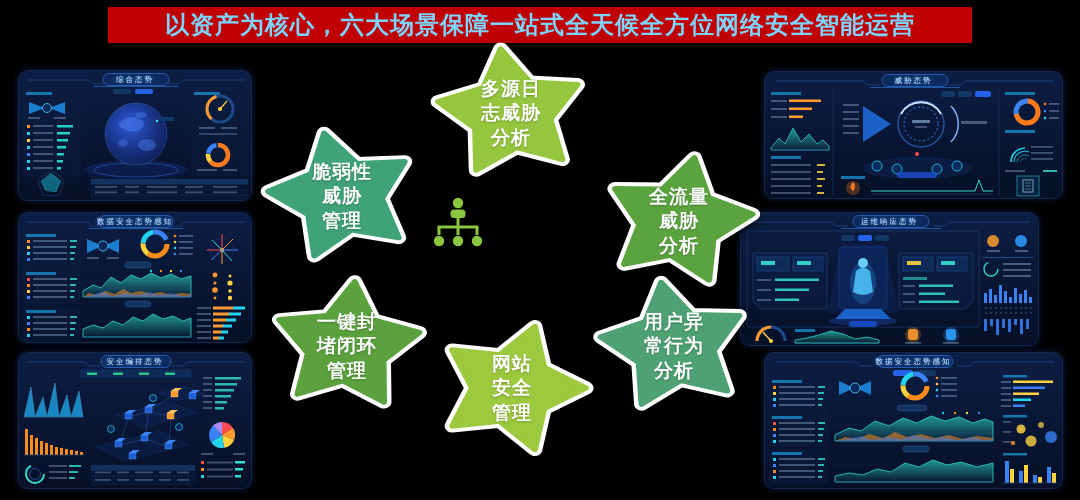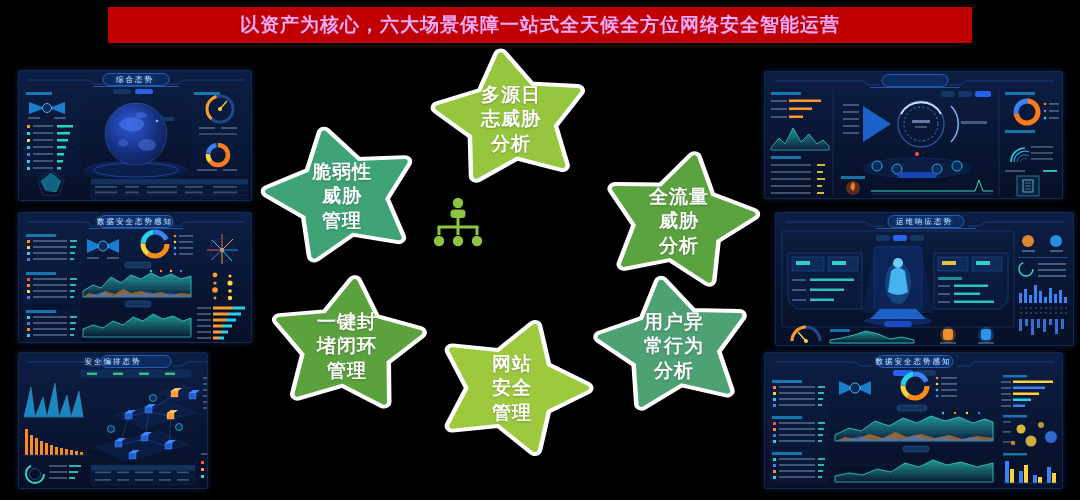--- a/index.html
+++ b/index.html
@@ -1,23 +1,23 @@
 <!DOCTYPE html>
 <html><head>
 <meta charset="utf-8">
 <style>
   *{margin:0;padding:0;box-sizing:border-box}
   html,body{width:1080px;height:500px;background:#000;overflow:hidden;
     font-family:"Liberation Sans","DejaVu Sans",sans-serif}
   #stage{position:relative;width:1080px;height:500px;background:#000}
   .banner{position:absolute;left:108px;top:7px;width:864px;height:36px;background:#c00000;
-    color:#f0abfc;display:flex;align-items:center;justify-content:center;
-    font-size:19px;font-weight:bold;letter-spacing:1px;white-space:nowrap}
+    color:#7dd3fc;display:flex;align-items:center;justify-content:center;
+    font-size:24px;font-weight:bold;letter-spacing:1px;white-space:nowrap}
   .dash{position:absolute;background:linear-gradient(180deg,#0a1835,#060f26);
-    border:1px solid #12294f;border-radius:2px;overflow:hidden;z-index:1;
+    border:1px solid #12294f;border-radius:10px;overflow:hidden;z-index:1;
     box-shadow:0 0 7px rgba(25,80,190,.35), inset 0 0 26px rgba(20,60,150,.28)}
   .dash svg{display:block}
   .dtitle{position:absolute;top:3px;left:0;right:0;text-align:center;font-size:7.5px;
     line-height:11px;color:#cfe9ff;letter-spacing:2px;text-shadow:0 0 4px #2f8fff;z-index:2}
   .star{position:absolute;z-index:5;filter:drop-shadow(0 4px 5px rgba(0,0,0,.55))}
   .star svg{display:block}
   .so{fill:#fff;stroke:#fff;stroke-width:15;stroke-linejoin:round}
   .si{stroke-width:6;stroke-linejoin:round}
   .star-label{position:absolute;left:0;right:0;top:50%;transform:translateY(-50%);
     text-align:center;color:#fff;font-weight:bold;font-size:19px;line-height:1.28;
@@ -307,21 +307,21 @@
               <rect x="194" y="117.5" width="8" height="3" fill="#ff9a2e"></rect>
               <rect x="202" y="117.5" width="7" height="3" fill="#22d3ee"></rect>
               <rect x="194" y="123.5" width="6" height="3" fill="#ff9a2e"></rect>
               <rect x="200" y="123.5" width="5" height="3" fill="#22d3ee"></rect>
             </g>
       </g>
     </g>
   </svg>
 </div>
 
-<div class="dash" style="left:18px;top:352px;width:190px;height:137px">
+<div class="dash" style="left:18px;top:352px;width:234px;height:137px">
   <div class="dtitle">安全编排态势</div>
   <svg width="234" height="137" viewBox="0 0 234 137">
     <rect width="234" height="137" fill="url(#gv)"></rect>
     <g>
       <path d="M8 9h58l5 4h10" stroke="#1a3e78" fill="none"></path>
       <path d="M226 9h-58l-5 4h-10" stroke="#1a3e78" fill="none"></path>
       <rect x="82" y="2.5" width="70" height="12" rx="6" fill="#0d2a5e" stroke="#3b82f6" stroke-width=".6"></rect>
       <rect x="62" y="17" width="110" height="7" rx="2" fill="#0e2a58" stroke="#1d4a8a" stroke-width=".4"></rect>
       <g fill="#35e08a" opacity=".85">
             <rect x="68" y="19.5" width="10" height="2.5"></rect>
@@ -478,20 +478,21 @@
             <rect x="98" y="126" width="12" height="1.8"></rect>
             <rect x="116" y="126" width="18" height="1.8"></rect>
             <rect x="140" y="126" width="12" height="1.8"></rect>
             <rect x="158" y="126" width="12" height="1.8"></rect>
           </g>
     </g>
   </svg>
 </div>
 
 <div class="dash" style="left:764px;top:71px;width:299px;height:128px">
+  <div class="dtitle">威胁态势</div>
   <svg width="299" height="128" viewBox="0 0 299 128">
     <rect width="299" height="128" fill="url(#gv)"></rect>
     <g>
       <path d="M10 9h88l5 4h12" stroke="#1a3e78" fill="none"></path>
       <path d="M289 9h-88l-5 4h-12" stroke="#1a3e78" fill="none"></path>
       <rect x="117" y="2.5" width="66" height="12" rx="6" fill="#0d2a5e" stroke="#3b82f6" stroke-width=".6"></rect>
       <rect x="105" y="15" width="90" height="1" fill="#2f8fff" opacity=".5"></rect>
     </g>
     <line x1="68" y1="17" x2="68" y2="124" stroke="#122c55" stroke-width="1"></line>
     <line x1="234" y1="17" x2="234" y2="124" stroke="#122c55" stroke-width="1"></line>
@@ -593,21 +594,21 @@
       <rect x="258" y="108" width="10" height="12" fill="none" stroke="#9fe8d8" stroke-width=".7"></rect>
       <g stroke="#9fe8d8" stroke-width=".6" opacity=".7">
             <line x1="260" y1="111" x2="266" y2="111"></line>
             <line x1="260" y1="114" x2="266" y2="114"></line>
             <line x1="260" y1="117" x2="266" y2="117"></line>
           </g>
     </g>
   </svg>
 </div>
 
-<div class="dash" style="left:775px;top:212px;width:299px;height:134px">
+<div class="dash" style="left:740px;top:212px;width:299px;height:134px">
   <div class="dtitle">运维响应态势</div>
   <svg width="299" height="134" viewBox="0 0 299 134">
     <rect width="299" height="134" fill="url(#gv)"></rect>
     <g>
       <path d="M10 9h80l5 4h12" stroke="#1a3e78" fill="none"></path>
       <path d="M289 9h-80l-5 4h-12" stroke="#1a3e78" fill="none"></path>
       <rect x="112" y="2.5" width="76" height="12" rx="6" fill="#0d2a5e" stroke="#3b82f6" stroke-width=".6"></rect>
       <rect x="100" y="15" width="100" height="1" fill="#2f8fff" opacity=".5"></rect>
     </g>
     <rect x="6" y="18" width="232" height="96" fill="none" stroke="#1b3e74" stroke-width=".7" rx="2"></rect>
@@ -899,21 +900,21 @@
       <rect x="10.5" y="31" width="3" height="8"></rect>
       <rect x="29.5" y="31" width="3" height="8"></rect>
       <rect x="48.5" y="31" width="3" height="8"></rect>
       <circle cx="12" cy="45" r="5.2"></circle>
       <circle cx="31" cy="45" r="5.2"></circle>
       <circle cx="50" cy="45" r="5.2"></circle>
     </g>
   </svg>
 </div>
 
-<div class="star" style="left:416px;top:36px;width:190px;height:166px">
+<div class="star" style="left:416px;top:30px;width:190px;height:166px">
   <svg width="190" height="166" viewBox="0 0 190 190" preserveAspectRatio="none">
     <g transform="rotate(-8 95 95)">
       <polygon class="so" points="95,21 118.5,62.6 165.4,72.1 133,107.4 138.5,154.9 95,135 51.5,154.9 57,107.4 24.6,72.1 71.5,62.6"></polygon>
       <polygon class="si" points="95,21 118.5,62.6 165.4,72.1 133,107.4 138.5,154.9 95,135 51.5,154.9 57,107.4 24.6,72.1 71.5,62.6" fill="#95c63d" stroke="#95c63d"></polygon>
     </g>
   </svg>
   <div class="star-label">多源日
 志威胁
 分析</div>
 </div>

